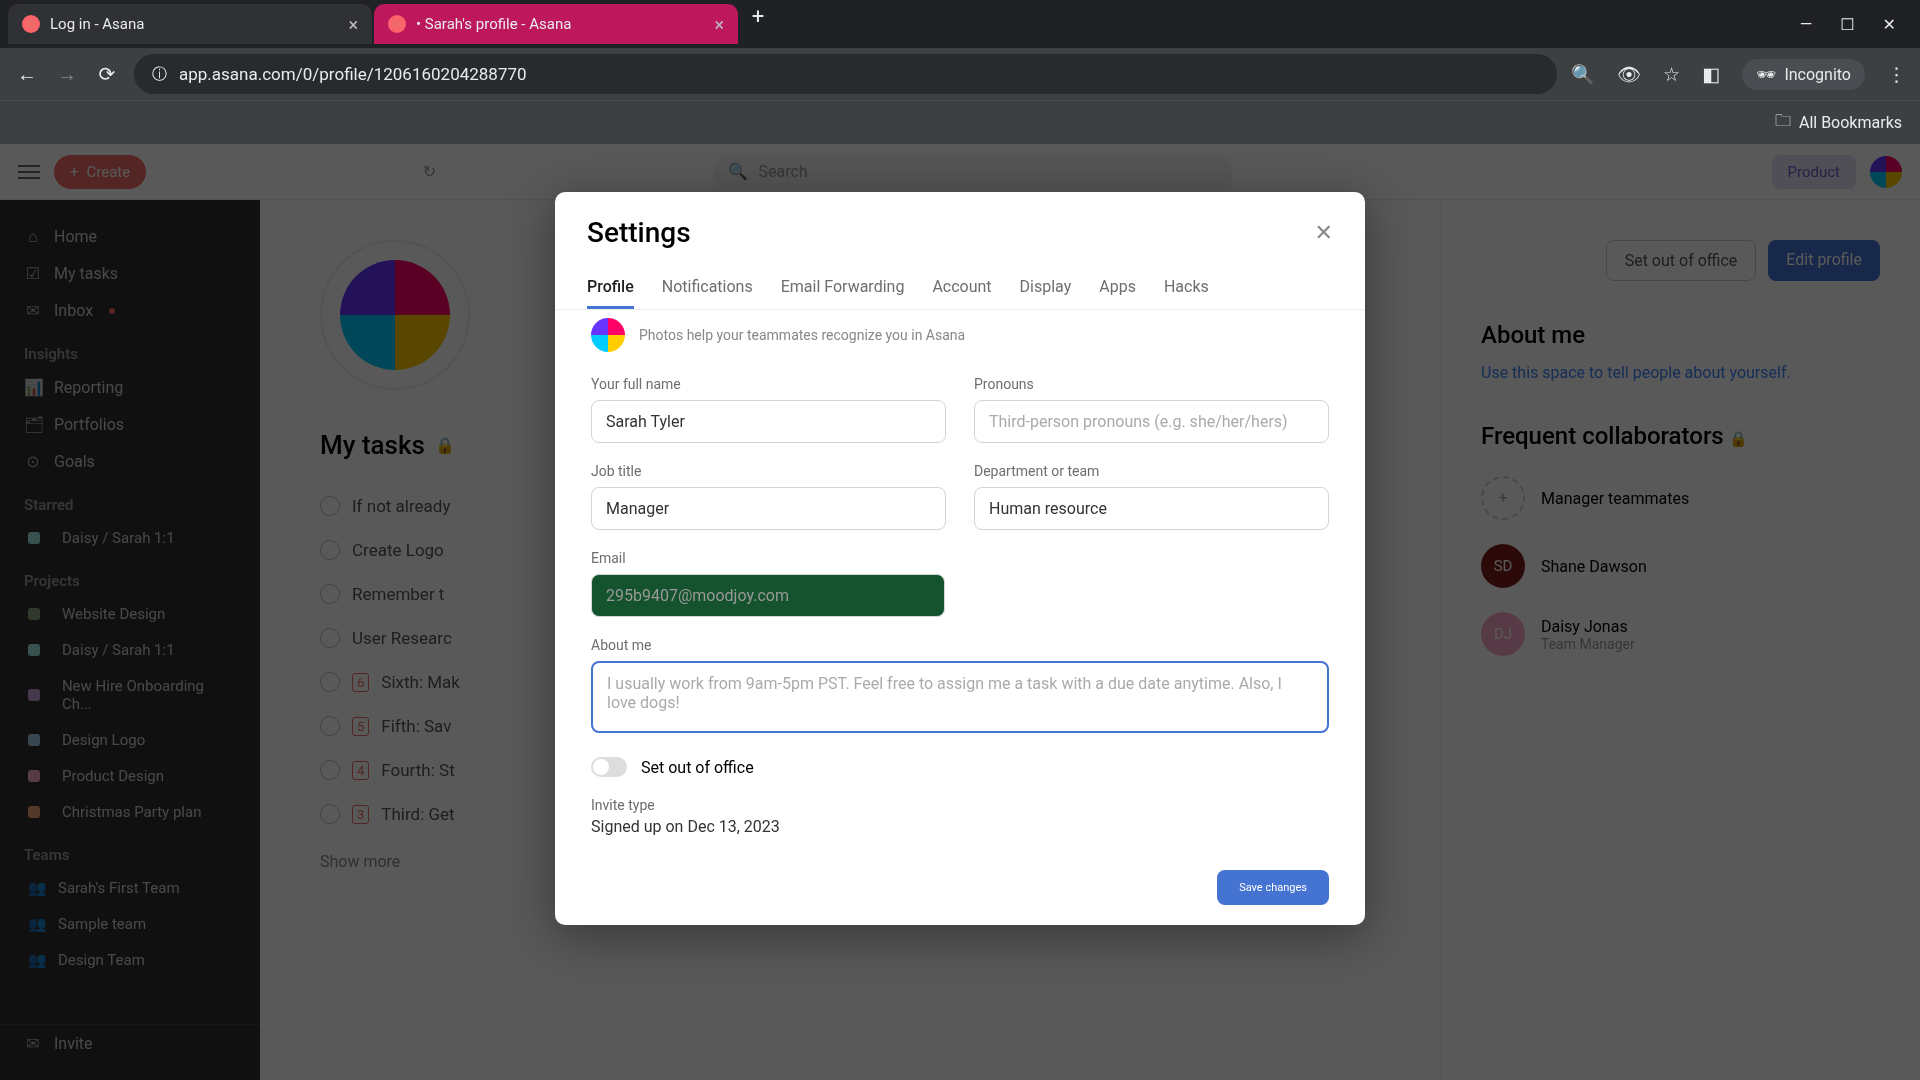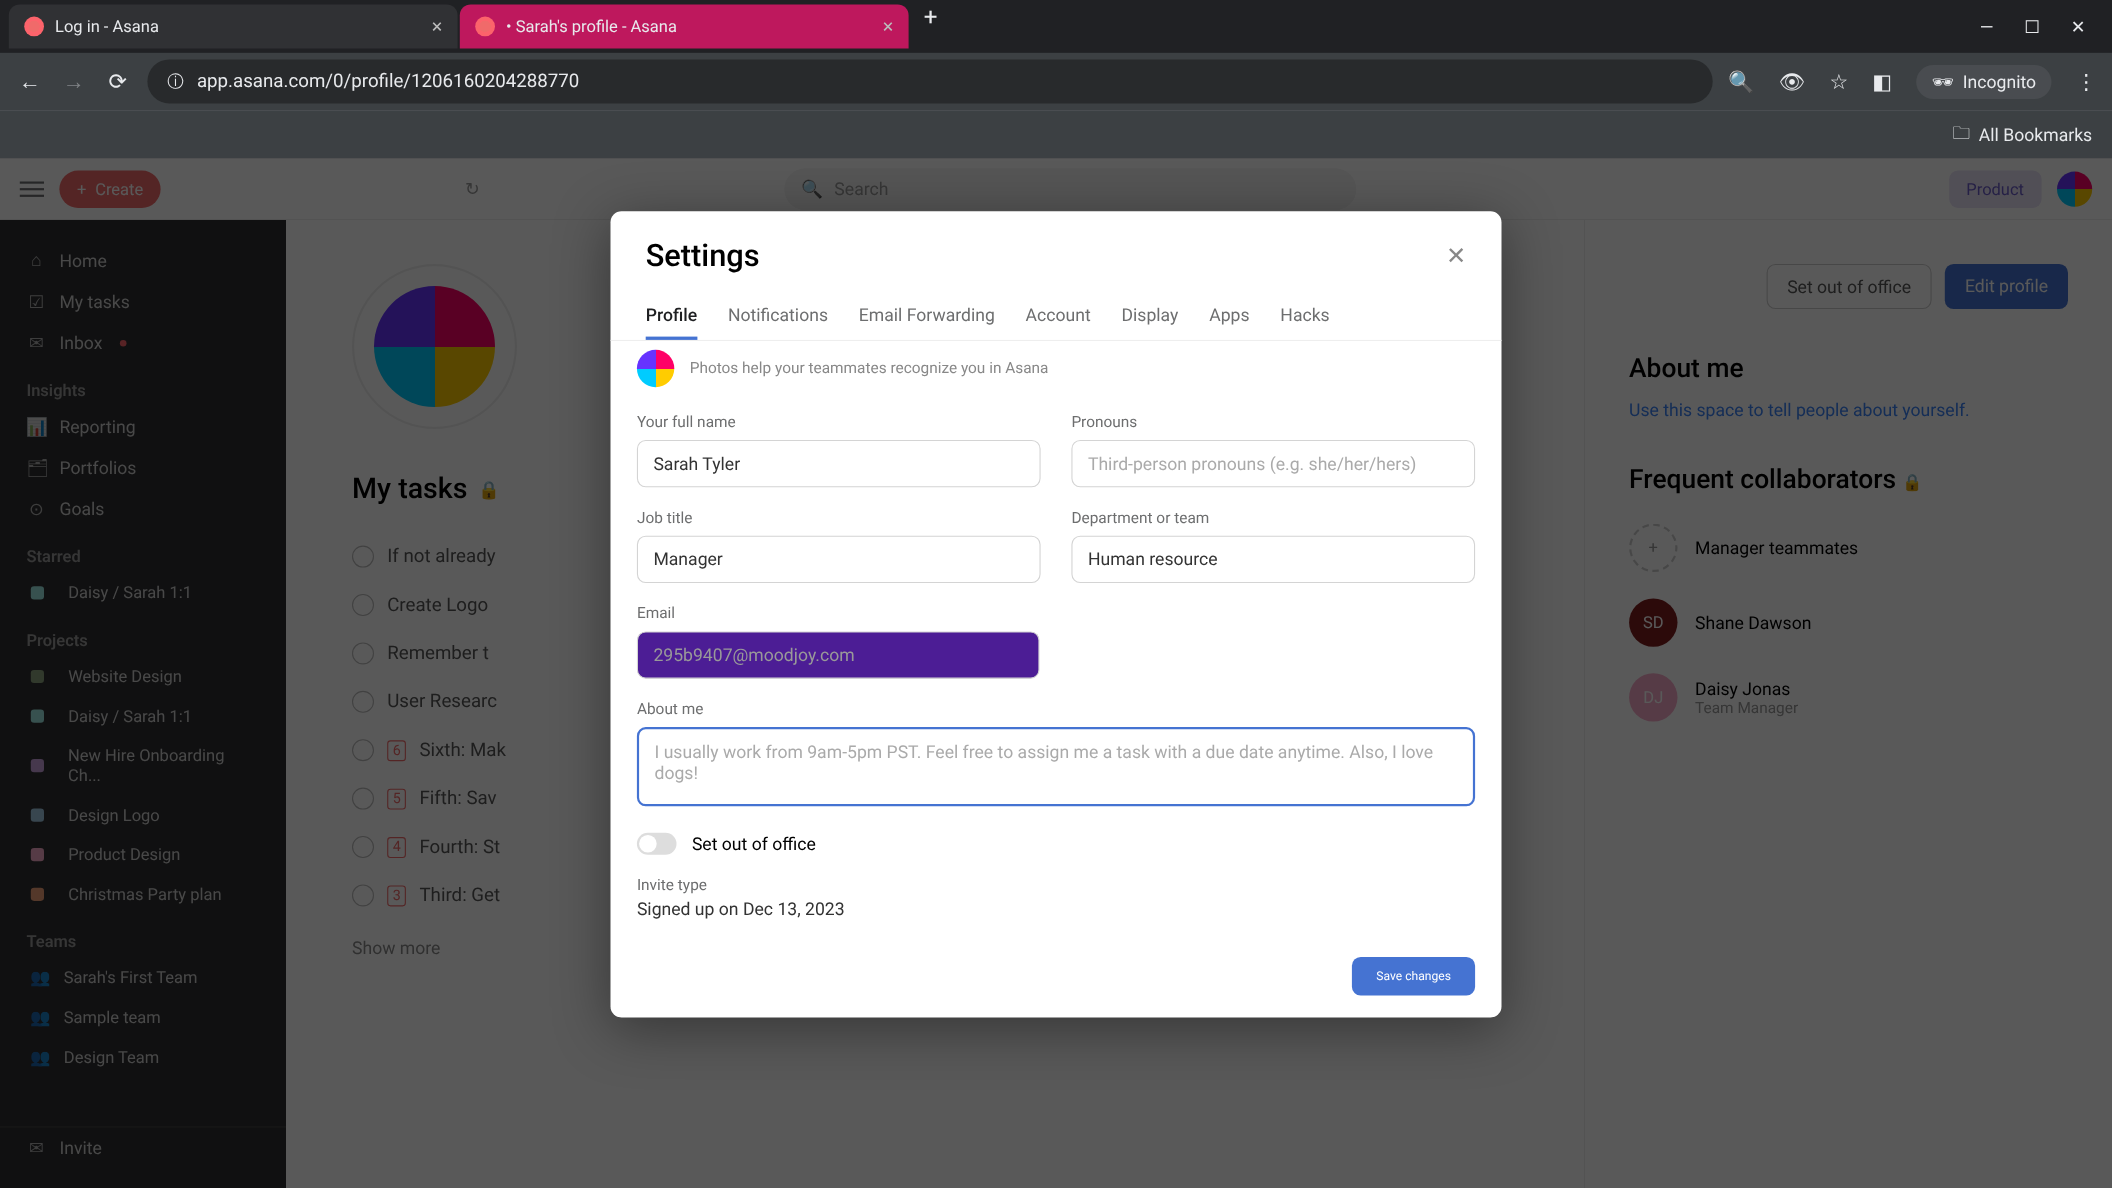--- a/index.html
+++ b/index.html
@@ -1,21 +1,21 @@
 <!DOCTYPE html>
 <html><head>
 <meta charset="utf-8">
 <style>
   * { box-sizing: border-box; margin: 0; padding: 0; font-family: -apple-system, BlinkMacSystemFont, "Segoe UI", Roboto, sans-serif; }
   body { width: 1920px; height: 1080px; background: #202124; overflow: hidden; position: relative; transform-origin: top left; }
   
   
   .titlebar { height: 48px; background: #202124; display: flex; align-items: center; padding: 0 8px; }
   .tabs { display: flex; gap: 2px; flex: 1; }
-  .tab { display: flex; align-items: center; gap: 10px; padding: 0 14px; height: 40px; width: 408px; border-radius: 10px 10px 0 0; color: #e8eaed; font-size: 15px; text-align: right; }
+  .tab { display: flex; align-items: center; gap: 10px; padding: 0 14px; height: 40px; width: 364px; border-radius: 10px 10px 0 0; color: #e8eaed; font-size: 15px; text-align: right; }
   .tab.inactive { background: #303134; }
   .tab.active { background: #be185d; }
   .tab .favicon { width: 18px; height: 18px; border-radius: 50%; background: radial-gradient(circle, #f06a6a 40%, #fc636b 40%); }
   .tab .close { margin-left: auto; color: #bbb; font-size: 18px; }
   .newtab { color: #e8eaed; width: 36px; text-align: center; font-size: 22px; }
   .winctrl { display: flex; gap: 28px; color: #e8eaed; padding-right: 16px; }
   .winctrl span { font-size: 16px; }
   
   .toolbar { height: 52px; background: #3c4043; display: flex; align-items: center; padding: 0 14px; gap: 14px; color: #e8eaed; }
   .toolbar .navbtn { width: 26px; font-size: 20px; text-align: center; }
@@ -65,29 +65,29 @@
   
   
   .overlay { position: absolute; top: 144px; left: 0; right: 0; bottom: 0; background: rgba(30,30,30,0.0); display: flex; align-items: flex-start; justify-content: center; padding-top: 48px; }
   .modal { width: 810px; background: #fff; border-radius: 10px; box-shadow: 0 10px 50px rgba(0,0,0,.4); padding: 0; }
   .mhead { padding: 24px 32px 8px; display: flex; align-items: center; }
   .mhead h2 { font-size: 28px; font-weight: 500; flex: 1; }
   .mhead .x { font-size: 22px; color: #888; cursor: pointer; }
   .mtabs { display: flex; gap: 28px; padding: 10px 32px 0; border-bottom: 1px solid #eee; }
   .mtabs .mtab { padding: 10px 0; font-size: 16px; color: #6d6e6f; cursor: pointer; }
   .mtabs .mtab.active { color: #1e1f21; border-bottom: 3px solid #4573d2; font-weight: 500; }
-  .mbody { padding: 8px 24px 20px; max-height: 680px; overflow-y: auto; position: relative; }
+  .mbody { padding: 8px 36px 20px; max-height: 680px; overflow-y: auto; position: relative; }
   .photohint { display: flex; align-items: center; gap: 14px; color: #888; font-size: 14px; margin-bottom: 24px; }
   .photohint .ph { width: 34px; height: 34px; border-radius: 50%; background: conic-gradient(#f06 0 90deg,#fc0 90deg 180deg,#0cf 180deg 270deg,#63f 270deg); }
   .frow { display: flex; gap: 28px; margin-bottom: 20px; }
   .fld { flex: 1; }
   .fld label { display: block; font-size: 14px; color: #6d6e6f; margin-bottom: 8px; }
   .fld input, .fld textarea { width: 100%; border: 1px solid #d4d4d4; border-radius: 8px; padding: 11px 14px; font-size: 16px; color: #333; font-family: inherit; }
   .fld input::placeholder, .fld textarea::placeholder { color: #aaa; }
-  .fld input:disabled { background: #4c1d95; color: #999; }
+  .fld input:disabled { background: #14532d; color: #999; }
   .fld textarea { min-height: 72px; resize: none; border: 2px solid #4573d2; }
   .toggle { display: flex; align-items: center; gap: 14px; margin: 20px 0; }
   .toggle .sw { width: 36px; height: 20px; border-radius: 10px; background: #ddd; position: relative; }
   .toggle .sw::after { content: ''; position: absolute; width: 16px; height: 16px; background: #fff; border-radius: 50%; top: 2px; left: 2px; }
   .meta { font-size: 14px; color: #6d6e6f; margin-bottom: 4px; }
   .signed { font-size: 16px; color: #333; margin-bottom: 24px; }
   .mfoot { display: flex; justify-content: flex-end; padding-top: 10px; }
   .mfoot .save { background: #4573d2; color: #fff; padding: 11px 22px; border-radius: 8px; font-size: 11px; border: none; cursor: pointer; }
 </style>
 </head>

